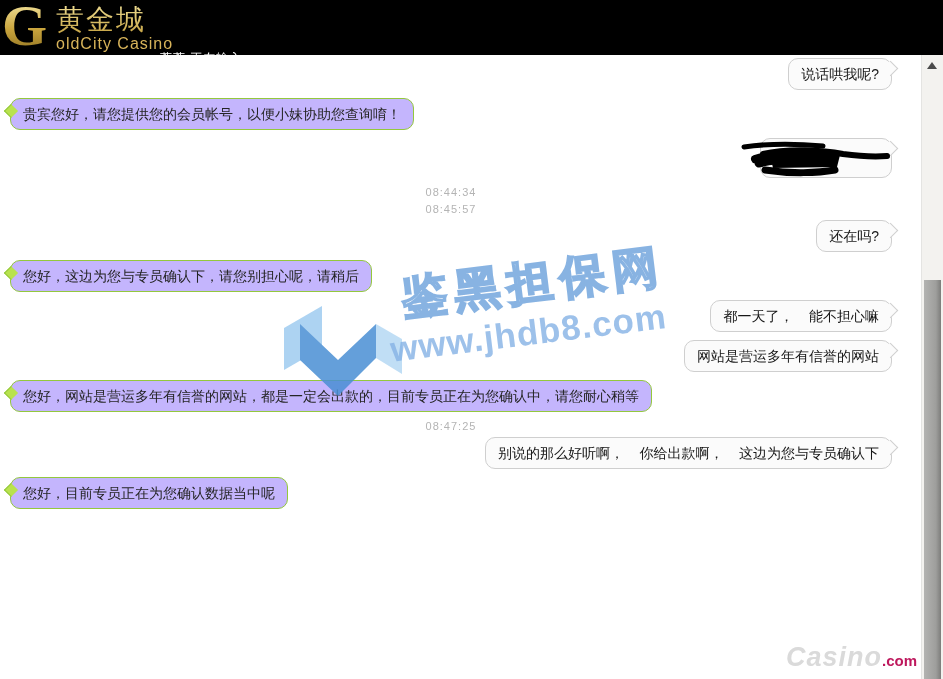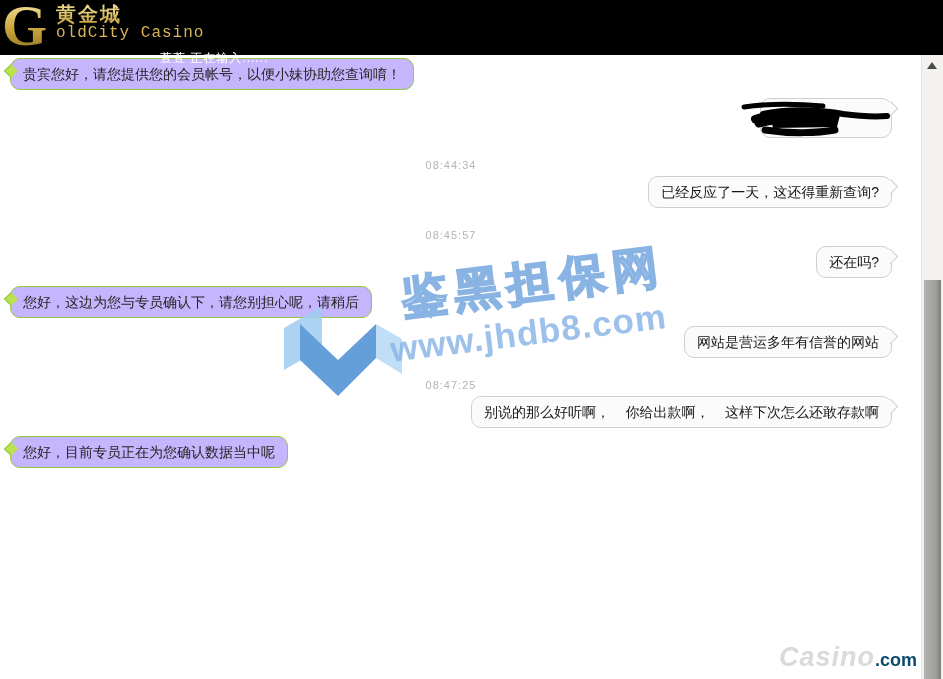--- a/index.html
+++ b/index.html
@@ -6,24 +6,24 @@
   body{width:943px;height:679px;overflow:hidden;position:relative;
        font-family:"Liberation Sans","DejaVu Sans",sans-serif;}
 
   
   .header{position:absolute;top:0;left:0;width:943px;height:55px;background:#000;z-index:10;}
   .logo-g{position:absolute;left:2px;top:-8px;font-family:"Liberation Serif","DejaVu Serif",serif;
           font-size:58px;font-weight:bold;
           background:linear-gradient(#f7eaa8 10%,#caa53d 55%,#8a6d1f 95%);
           -webkit-background-clip:text;background-clip:text;color:transparent;}
   .brand{position:absolute;left:56px;top:1px;}
-  .brand-cn{font-size:20px;font-weight:bold;letter-spacing:2px;
+  .brand-cn{font-size:28px;font-weight:normal;letter-spacing:2px;
             background:linear-gradient(#f3e49b,#bf9a38);
             -webkit-background-clip:text;background-clip:text;color:transparent;}
-  .brand-en{font-family:Liberation Mono, monospace;font-size:16px;color:#d8b45a;
+  .brand-en{font-family:Liberation Sans, sans-serif;font-size:16px;color:#d8b45a;
             margin-top:-4px;letter-spacing:1px;}
   .typing{position:absolute;left:160px;top:50px;color:#fff;font-size:12px;letter-spacing:1px;}
 
   
   .scrollbar{position:absolute;top:55px;right:0;width:21px;bottom:0;background:#f3f2ef;
              border-left:1px solid #e4e4e2;z-index:9;}
   .scroll-up{position:absolute;top:2px;left:1px;width:18px;height:16px;background:#f3f2ef;
              display:flex;align-items:center;justify-content:center;cursor:pointer;}
   .scroll-up .tri{width:0;height:0;border-left:5px solid transparent;border-right:5px solid transparent;
                   border-bottom:7px solid #4a4a4a;}
@@ -36,88 +36,90 @@
   .msg{position:relative;border-radius:10px;padding:4px 12px;font-size:14px;line-height:22px;
        margin-bottom:8px;white-space:pre-wrap;max-width:850px;z-index:2;}
   .agent{background:#c4b5fd;border:1px solid #94c83d;color:#252525;align-self:flex-start;}
   .agent::before{content:'';position:absolute;left:-5px;top:7px;width:9px;height:9px;background:#b9e24e;
                  border-left:1px solid #94c83d;border-bottom:1px solid #94c83d;transform:rotate(45deg);}
   .user{background:#fbfbfb;border:1px solid #cfcfcf;color:#171717;align-self:flex-end;}
   .user::before{content:'';position:absolute;right:-5px;top:4px;width:10px;height:10px;background:#fbfbfb;
                 border-top:1px solid #cfcfcf;border-right:1px solid #cfcfcf;transform:rotate(45deg);}
   .tall{}
   .timestamp{align-self:center;color:#b4b4b4;font-size:11px;letter-spacing:1px;
-             margin:13px 0 5px 0;z-index:2;}
+             margin:0 0 5px 0;z-index:2;}
 
   
   .redacted{width:106px;height:30px;align-self:flex-end;}
   .scribble{position:absolute;left:-18px;top:-2px;overflow:visible;z-index:3;}
 
   
   .wm{position:absolute;pointer-events:none;z-index:5;}
   .wm-name{left:398px;top:268px;font-size:46px;font-weight:bold;letter-spacing:7px;
            transform:rotate(-7deg);transform-origin:left top;color:transparent;
            -webkit-text-stroke:2px rgba(96,153,216,0.75);}
   .wm-url{left:388px;top:330px;font-size:35px;font-weight:bold;letter-spacing:1px;
           transform:rotate(-7deg);transform-origin:left top;color:rgba(133,178,229,0.8);}
   .wm-logo{left:280px;top:296px;opacity:.85;}
 
   
   .hibet{position:absolute;right:26px;bottom:6px;z-index:4;color:#dadada;font-weight:bold;
          font-size:27px;font-style:italic;letter-spacing:1px;text-shadow:1px 1px 0 #fff;}
-  .hibet .suffix{font-size:18px;font-style:normal;letter-spacing:0;color:#0c4a6e;}
+  .hibet .suffix{font-size:15px;font-style:normal;letter-spacing:0;color:#be185d;}
 </style>
 </head>
 <body>
 
 <div class="header">
   <div class="logo-g">G</div>
   <div class="brand">
     <div class="brand-cn">黄金城</div>
     <div class="brand-en">oldCity Casino</div>
   </div>
   <div class="typing">萱萱 正在输入......</div>
 </div>
 
 <div class="chat">
 
+  <div class="msg user">说话哄我呢?</div>
 
   <div class="msg agent">贵宾您好，请您提供您的会员帐号，以便小妹协助您查询唷！</div>
 
   <div class="msg user redacted">
     <svg class="scribble" width="148" height="42" viewBox="0 0 148 42">
       <path d="M1,10 C28,6 58,7 80,9" stroke="#000" stroke-width="5" fill="none" stroke-linecap="round"></path>
       <path d="M20,17 C45,11 80,13 100,17 C115,19 130,20 144,19" stroke="#000" stroke-width="6" fill="none" stroke-linecap="round"></path>
       <path d="M26,13 L98,14 L94,30 L30,31 Z" fill="#000"></path>
       <path d="M16,26 C38,20 70,21 88,26" stroke="#000" stroke-width="9" fill="none" stroke-linecap="round"></path>
       <path d="M22,33 C48,37 75,36 92,33" stroke="#000" stroke-width="7" fill="none" stroke-linecap="round"></path>
       <path d="M12,22 C20,19 30,18 40,19" stroke="#000" stroke-width="8" fill="none" stroke-linecap="round"></path>
     </svg>
   </div>
 
   <div class="timestamp">08:44:34</div>
 
-  <div class="msg user">已经反应了一天，这还得重新查询?</div>
 
 
 
   <div class="timestamp">08:45:57</div>
 
   <div class="msg user">还在吗?</div>
 
   <div class="msg agent tall">您好，这边为您与专员确认下，请您别担心呢，请稍后</div>
 
+  <div class="msg user">都一天了，    能不担心嘛</div>
 
   <div class="msg user">网站是营运多年有信誉的网站</div>
 
+  <div class="msg agent">您好，网站是营运多年有信誉的网站，都是一定会出款的，目前专员正在为您确认中，请您耐心稍等</div>
 
   <div class="timestamp">08:47:25</div>
 
 
-  <div class="msg user">别说的那么好听啊，    你给出款啊，    这样下次怎么还敢存款啊</div>
+  <div class="msg user">别说的那么好听啊，    你给出款啊，    这边为您与专员确认下</div>
 
   <div class="msg agent">您好，目前专员正在为您确认数据当中呢</div>
 </div>
 
 <svg class="wm wm-logo" width="126" height="112" viewBox="0 0 126 112">
   <path d="M4,32 L42,10 L42,52 L4,74 Z" fill="#9fccf0"></path>
   <path d="M20,28 L58,64 L96,28 L96,62 L58,100 L20,64 Z" fill="#4a8fd4"></path>
   <path d="M96,28 L122,43 L122,78 L96,62 Z" fill="#b6d9f4"></path>
 </svg>
 <div class="wm wm-name">鉴黑担保网</div>

